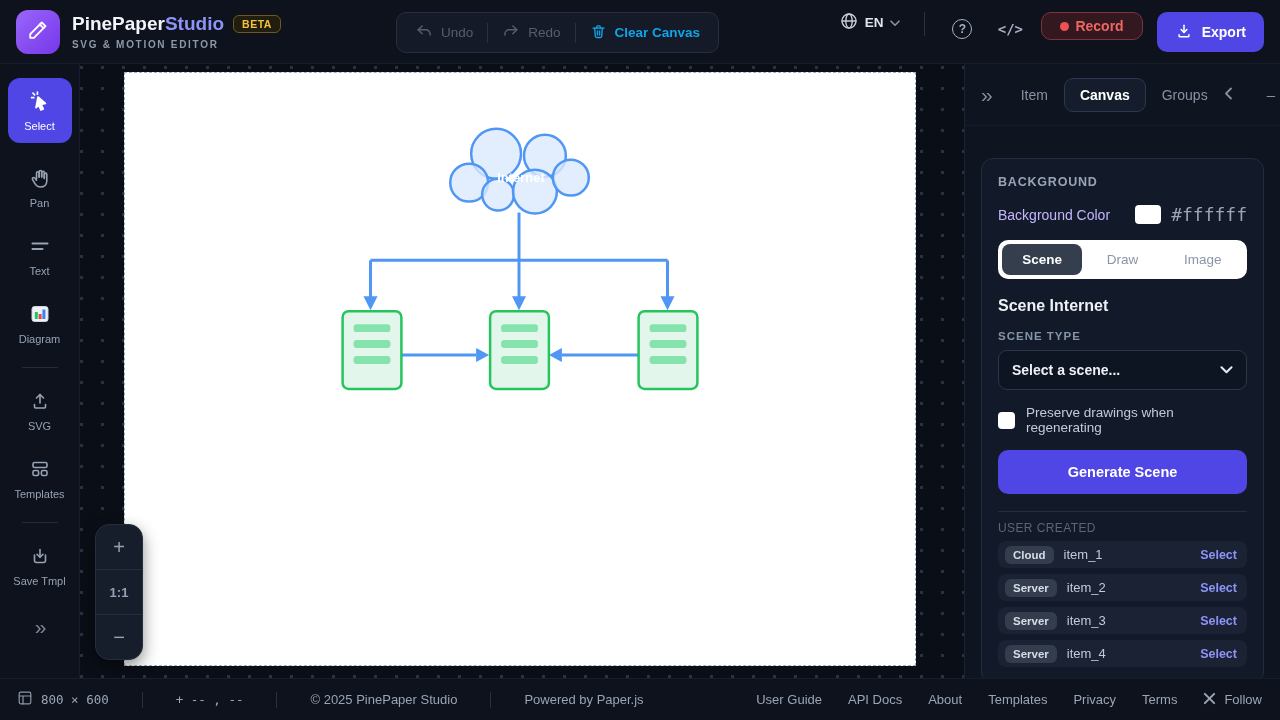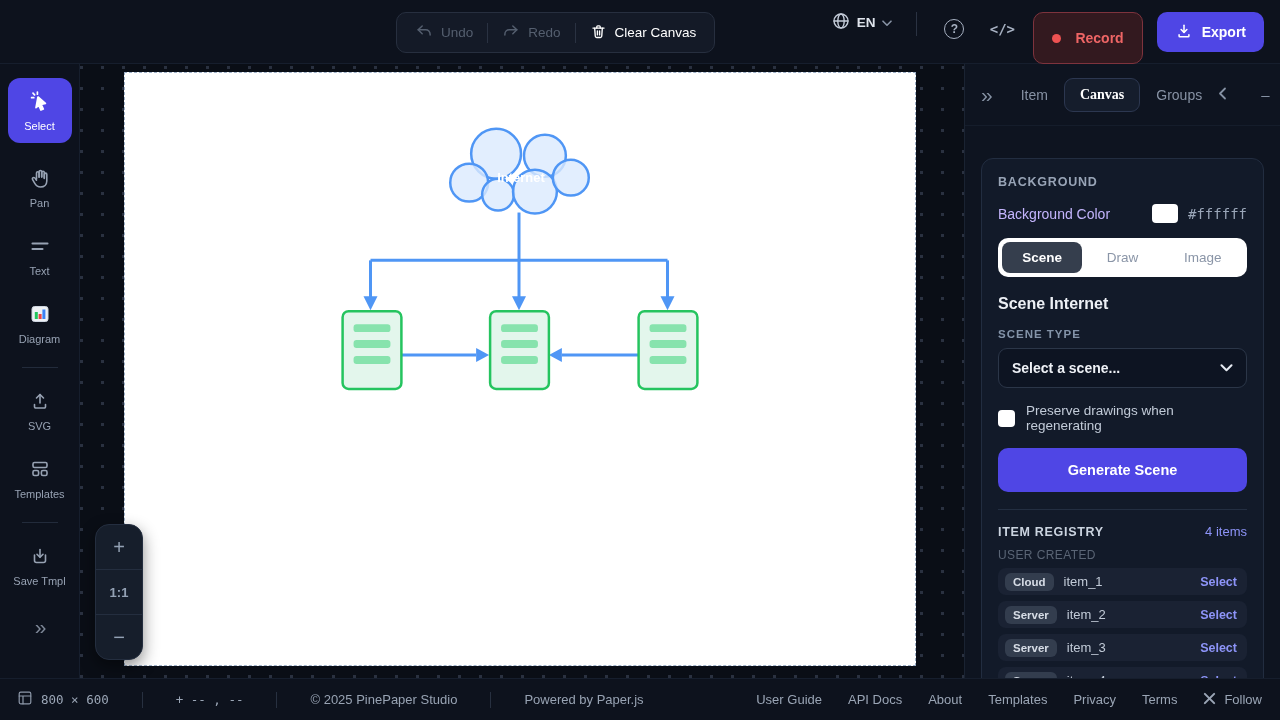--- a/index.html
+++ b/index.html
@@ -13,30 +13,30 @@
   .logo { width:44px; height:44px; border-radius:12px; background:linear-gradient(135deg,#9a66fa,#7537e9); display:flex; align-items:center; justify-content:center; flex:0 0 44px; }
   .title-row { display:flex; align-items:center; gap:9px; }
   .brand-primary { font-size:19px; font-weight:bold; color:#f2f4f8; }
   .brand-secondary { font-size:19px; font-weight:bold; color:#8e94f7; }
   .beta { font-size:10.5px; font-weight:bold; color:#f5c23b; border:1px solid #6e5a1d; background:#211d0f; padding:2px 8px; border-radius:6px; letter-spacing:.5px; }
   .subtitle { font-size:10px; color:#8d98a9; letter-spacing:1.7px; font-weight:bold; margin-top:4px; }
 
   .toolbar-group { position:absolute; left:396px; top:12px; height:41px; display:flex; align-items:center; background:#141a27; border:1px solid #272f3f; border-radius:10px; padding:0 8px; }
   .tool-btn { display:flex; align-items:center; gap:8px; padding:0 10px; font-size:13.5px; cursor:default; }
   .tool-btn.disabled { color:#555f6f; }
-  .tool-btn.enabled { color:#ffffff; font-weight:normal; }
+  .tool-btn.enabled { color:#0ea5e9; font-weight:bold; }
   .vdiv { width:1px; height:20px; background:#2a3242; margin:0 4px; }
 
   .right-cluster { position:absolute; right:16px; top:12px; height:40px; display:flex; align-items:flex-start; gap:14px; }
   .lang { display:flex; align-items:center; gap:7px; color:#dfe4ec; font-size:13.5px; font-weight:bold; padding:0 4px; }
   .hdr-div { width:1px; height:24px; background:#2a3242; margin:0 6px; }
   .icon-btn { width:34px; height:34px; display:flex; align-items:center; justify-content:center; color:#a7b1c2; }
   .qmark { width:20px; height:20px; border:1.7px solid #a7b1c2; border-radius:50%; display:flex; align-items:center; justify-content:center; font-size:12px; font-weight:bold; }
   .code-glyph { font-family:"DejaVu Sans Mono",monospace; font-size:14px; font-weight:bold; }
-  .record-btn { height:52px; border-radius:10px; background:#33191f; border:1px solid #7e333d; color:#ee6565; display:flex; align-items:center; gap:14px; padding:0 18px; font-size:14px; font-weight:bold; }
+  .record-btn { height:28px; border-radius:10px; background:#33191f; border:1px solid #7e333d; color:#ee6565; display:flex; align-items:center; gap:6px; padding:0 18px; font-size:14px; font-weight:bold; }
   .record-dot { width:9px; height:9px; border-radius:50%; background:#ee5252; }
   .export-btn { height:40px; border-radius:10px; background:#4f46e5; color:#fff; display:flex; align-items:center; gap:9px; padding:0 18px; font-size:14px; font-weight:bold; }
 
   
   .middle { flex:1; display:flex; min-height:0; }
 
   .sidebar { width:80px; background:#0d121d; border-right:1px solid #161e2d; display:flex; flex-direction:column; align-items:center; padding-top:14px; flex:0 0 80px; }
   .tool { display:flex; flex-direction:column; align-items:center; gap:6px; color:#97a2b3; font-size:11px; margin-bottom:26px; width:64px; text-align:center; }
   .tool.active { background:#4f46e5; color:#fff; border-radius:12px; padding:12px 0 11px; margin-bottom:24px; }
   .sdivider { width:36px; height:1px; background:#222b3b; margin:-4px 0 22px; }
@@ -50,30 +50,30 @@
 
   .zoomctl { position:absolute; left:15px; top:460px; width:48px; height:136px; background:#161e2b; border:1px solid #242e3f; border-radius:14px; display:flex; flex-direction:column; overflow:hidden; box-shadow:0 6px 16px rgba(0,0,0,.45); }
   .zbtn { flex:1; display:flex; align-items:center; justify-content:center; color:#93a1b4; font-size:20px; }
   .zbtn.reset { font-size:13px; font-weight:bold; border-top:1px solid #242e3f; border-bottom:1px solid #242e3f; }
 
   
   .panel { width:316px; flex:0 0 316px; background:#0e1420; border-left:1px solid #1a2332; display:flex; flex-direction:column; overflow:hidden; }
   .panel-tabs { height:62px; flex:0 0 62px; display:flex; align-items:center; padding:0 16px; border-bottom:1px solid #151d2b; }
   .panel-collapse { color:#8591a3; font-size:21px; letter-spacing:-2px; margin-right:14px; }
   .ptab { color:#8792a4; font-size:14px; padding:8px 15px; border:1px solid transparent; }
-  .ptab.active { background:#151d2c; border:1px solid #2c3750; border-radius:9px; color:#fff; font-weight:bold;font-family:Liberation Serif, serif; }
+  .ptab.active { background:#151d2c; border:1px solid #2c3750; border-radius:9px; color:#fff; font-weight:bold; }
   .pnav-left { margin-left:auto; color:#8591a3; display:flex; align-items:center; }
   .pnav-min { margin-left:34px; margin-right:6px; color:#8591a3; font-size:15px; }
 
   .card { margin:32px 16px 0; background:#121a29; border:1px solid #222d40; border-radius:12px; padding:16px; height:560px; }
   .sec-title { color:#98a4b6; font-size:12.5px; font-weight:bold; letter-spacing:.8px; }
   .bg-row { display:flex; align-items:center; margin-top:15px; }
   .bg-label { color:#c4b5fd; font-size:14px; flex:1; }
   .swatch { width:26px; height:19px; background:#ffffff; border-radius:4px; margin-right:10px; }
-  .hex { font-family:"DejaVu Sans Mono",monospace; color:#9aa6b8; font-size:14px; }
+  .hex { font-family:"DejaVu Sans Mono",monospace; color:#9aa6b8; font-size:18px; }
   .segmented { margin-top:15px; background:#ffffff; border-radius:10px; display:flex; padding:4px; }
   .seg { flex:1; text-align:center; padding:8px 0; color:#8a95a7; font-size:13.5px; }
   .seg.active { background:#353e4d; color:#fff; border-radius:8px; font-weight:bold; }
   .sg-title { color:#edf0f5; font-size:16px; font-weight:bold; margin-top:18px; }
   .sg-type { color:#8494a9; font-size:11.5px; font-weight:bold; letter-spacing:1px; margin-top:15px; }
   .select-box { margin-top:8px; height:40px; background:#0d1422; border:1px solid #2b3648; border-radius:9px; display:flex; align-items:center; padding:0 13px; color:#eef1f6; font-size:14px; font-weight:bold; }
   .select-box svg { margin-left:auto; }
   .checkbox-row { margin-top:15px; display:flex; align-items:center; gap:11px; }
   .checkbox { width:17px; height:17px; background:#fff; border-radius:4px; flex:0 0 17px; }
   .checkbox-label { color:#c2cbd8; font-size:13.5px; }
@@ -99,20 +99,39 @@
   .sb-link { color:#9aa5b5; }
   .follow { display:flex; gap:8px; align-items:center; color:#9aa5b5; }
   svg.stroke-ic { fill:none; stroke:currentColor; stroke-width:1.6; stroke-linecap:round; stroke-linejoin:round; }
 </style>
 </head>
 <body>
 
 <div class="app">
 
   <header class="topbar">
+    <div class="brand">
+      <div class="logo">
+        <span>
+          <svg width="22" height="22" viewBox="0 0 24 24" class="stroke-ic" style="stroke:#fff;stroke-width:2">
+            <path d="M16.2 3.8l4 4L7.5 20.5H3.5v-4L16.2 3.8z"></path>
+              <path d="M14 6l4 4"></path>
+          </svg>
+        </span>
+      </div>
+      <div>
+        <div class="title-row">
+          <span>
+            <span class="brand-primary">PinePaper</span><span class="brand-secondary">Studio</span>
+          </span>
+          <span class="beta">BETA</span>
+        </div>
+        <div class="subtitle">SVG &amp; MOTION EDITOR</div>
+      </div>
+    </div>
 
     <div class="toolbar-group">
       <div class="tool-btn disabled">
         <span>
           <svg width="18" height="18" viewBox="0 0 20 20" class="stroke-ic">
             <path d="M8 4.5L3.5 8.7 8 13"></path>
               <path d="M3.5 8.7H12a4.8 4.8 0 0 1 4.8 4.8v1"></path>
           </svg>
         </span>
         <span>Undo</span>
@@ -365,24 +384,20 @@
 
         <div class="checkbox-row">
           <span class="checkbox"></span>
           <span class="checkbox-label">Preserve drawings when regenerating</span>
         </div>
 
         <div class="generate">Generate Scene</div>
 
         <div class="card-div"></div>
 
-        <div class="reg-head">
-          <span class="reg-title">ITEM REGISTRY</span>
-          <span class="reg-count">4 items</span>
-        </div>
         <div class="reg-group">USER CREATED</div>
 
         <div class="reg-row">
           <span class="badge">Cloud</span>
           <span class="reg-name">item_1</span>
           <span class="reg-select">Select</span>
         </div>
         <div class="reg-row">
           <span class="badge">Server</span>
           <span class="reg-name">item_2</span>

